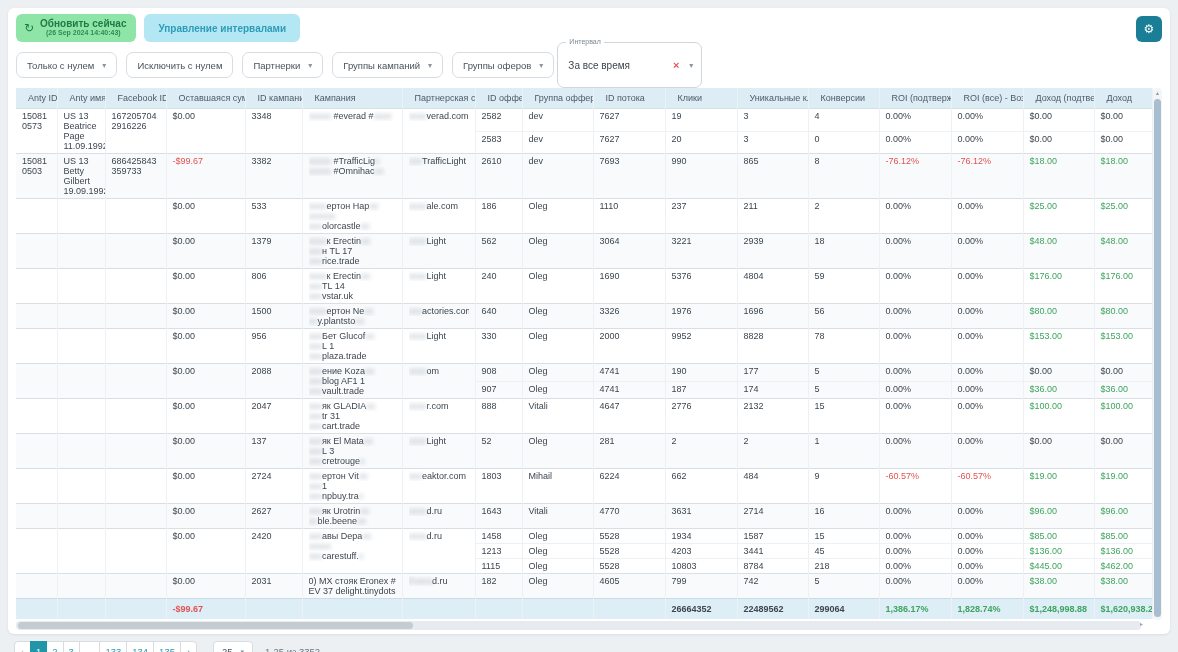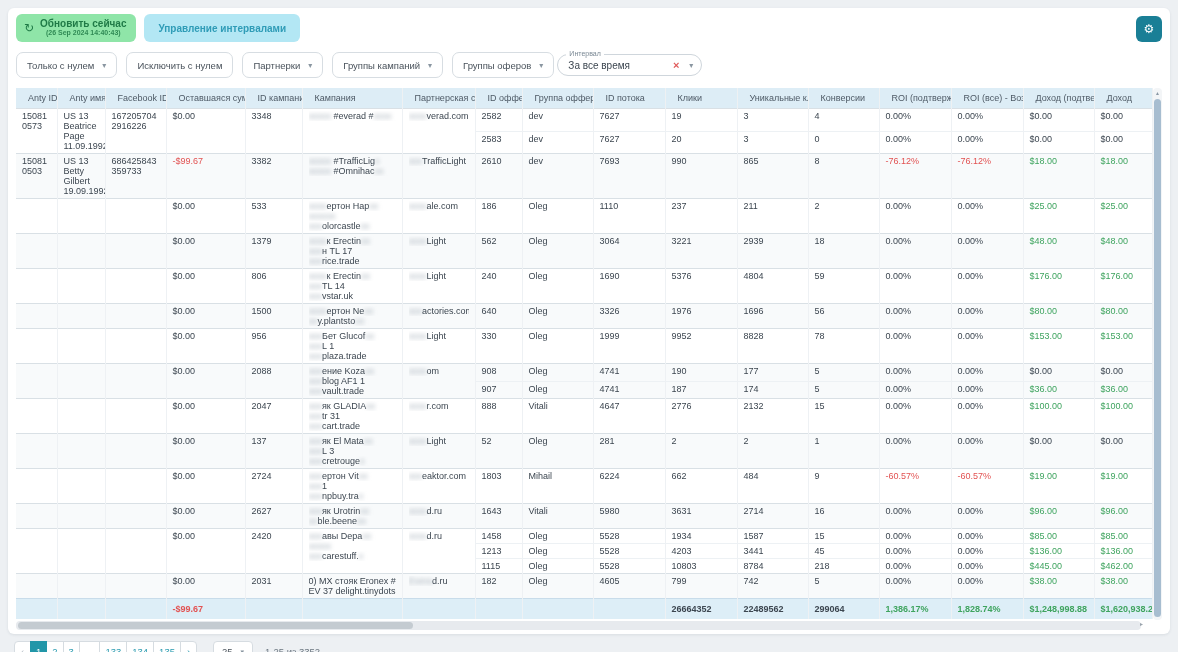--- a/index.html
+++ b/index.html
@@ -23,21 +23,21 @@
   .btn-reset { background:#f6da74; color:#8c7228; font-size:10px; font-weight:bold;
     padding:0 14px; height:26px; margin-top:2px; }
   .btn-gear { background:#1a7f96; color:#fff; width:26px; height:26px; font-size:12px;
     margin-top:2px; display:flex; align-items:center; justify-content:center; }
 
   .t-row2 { display:flex; align-items:center; gap:3px; height:34px; margin-top:2px; }
   .fbtn { background:#fff; border:1px solid #d7dde2; border-radius:7px; height:26px;
     padding:0 10px; font-size:9.5px; color:#49525b; display:flex; align-items:center;
     gap:8px; cursor:pointer; font-family:inherit; }
   .fbtn .chev { color:#8a96a1; font-size:8px; }
-  .interval { position:relative; border:1px solid #cfd6dc; border-radius:15px; height:22px;
+  .interval { position:relative; border:1px solid #cfd6dc; border-radius:7px; height:46px;
     padding:0 8px 0 10px; display:flex; align-items:center; gap:8px; min-width:145px;
     cursor:pointer; background:#fff; }
   .interval .flab { position:absolute; top:-5px; left:8px; background:#fff; padding:0 3px;
     font-size:7px; color:#7a8894; }
   .interval .val { font-size:10px; color:#3c4650; flex:1; }
   .interval .clr { color:#e05b5b; font-size:11px; font-weight:bold; padding:0 2px; }
   .interval .chev { color:#8a96a1; font-size:8px; }
 
   
   .table-wrap { position:relative; margin-top:6px; padding-right:11px; }
@@ -347,21 +347,21 @@
               <td rowspan="1">
                 <div class="line"><span class="bl">xxx</span><span>Бет Glucof</span><span class="bl">xx</span></div>
                 <div class="line"><span class="bl">xxx</span><span>L 1</span></div>
                 <div class="line"><span class="bl">xxx</span><span>plaza.trade</span></div>
               </td>
               <td rowspan="1">
                 <div class="line"><span class="bl">xxxx</span><span>Light</span></div>
               </td>
               <td>330</td>
               <td>Oleg</td>
-              <td>1999</td>
+              <td>2000</td>
               <td>9952</td>
               <td>8828</td>
               <td>78</td>
               <td>0.00%</td>
               <td>0.00%</td>
               <td class="pos">$153.00</td>
               <td class="pos">$153.00</td>
             </tr>
             <tr class="gstart odd">
               <td class="brk" rowspan="2"></td>
@@ -483,21 +483,21 @@
               <td rowspan="1">2627</td>
               <td rowspan="1">
                 <div class="line"><span class="bl">xxx</span><span>як Urotrin</span><span class="bl">xx</span></div>
                 <div class="line"><span class="bl">xx</span><span>ble.beene</span><span class="bl">xx</span></div>
               </td>
               <td rowspan="1">
                 <div class="line"><span class="bl">xxxx</span><span>d.ru</span></div>
               </td>
               <td>1643</td>
               <td>Vitali</td>
-              <td>5980</td>
+              <td>4770</td>
               <td>3631</td>
               <td>2714</td>
               <td>16</td>
               <td>0.00%</td>
               <td>0.00%</td>
               <td class="pos">$96.00</td>
               <td class="pos">$96.00</td>
             </tr>
             <tr class="gstart even">
               <td class="brk" rowspan="3"></td>

